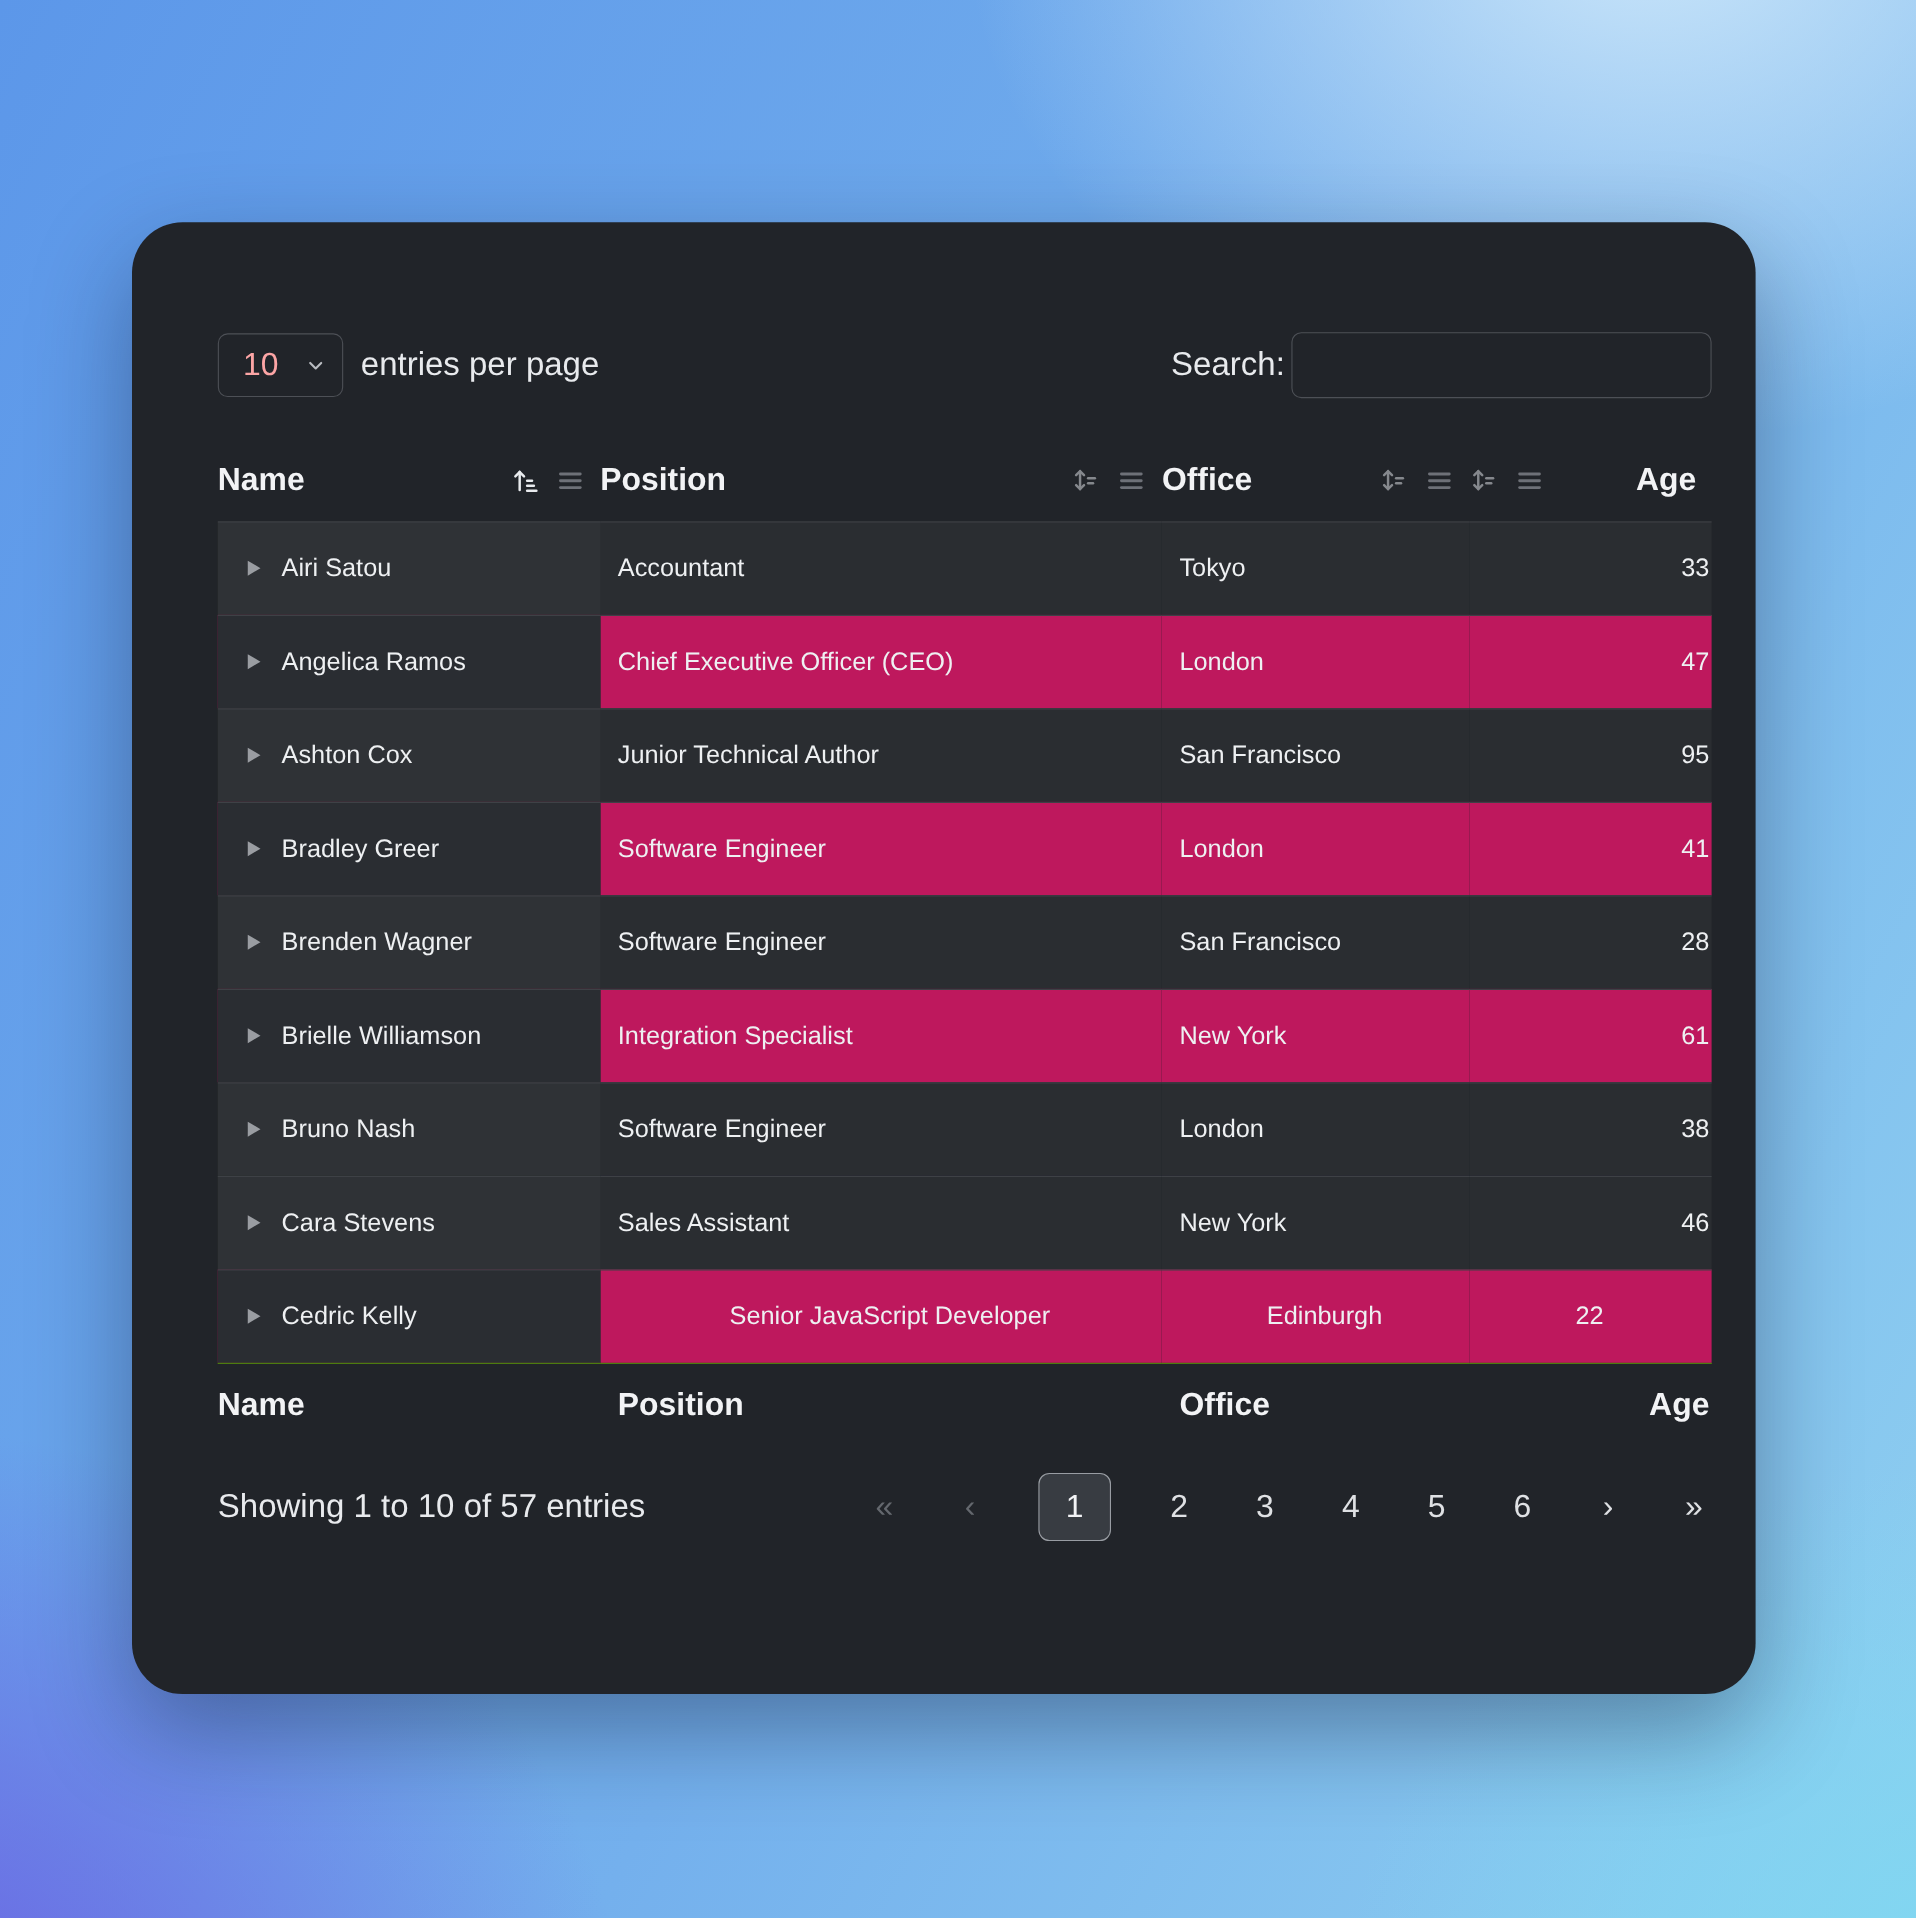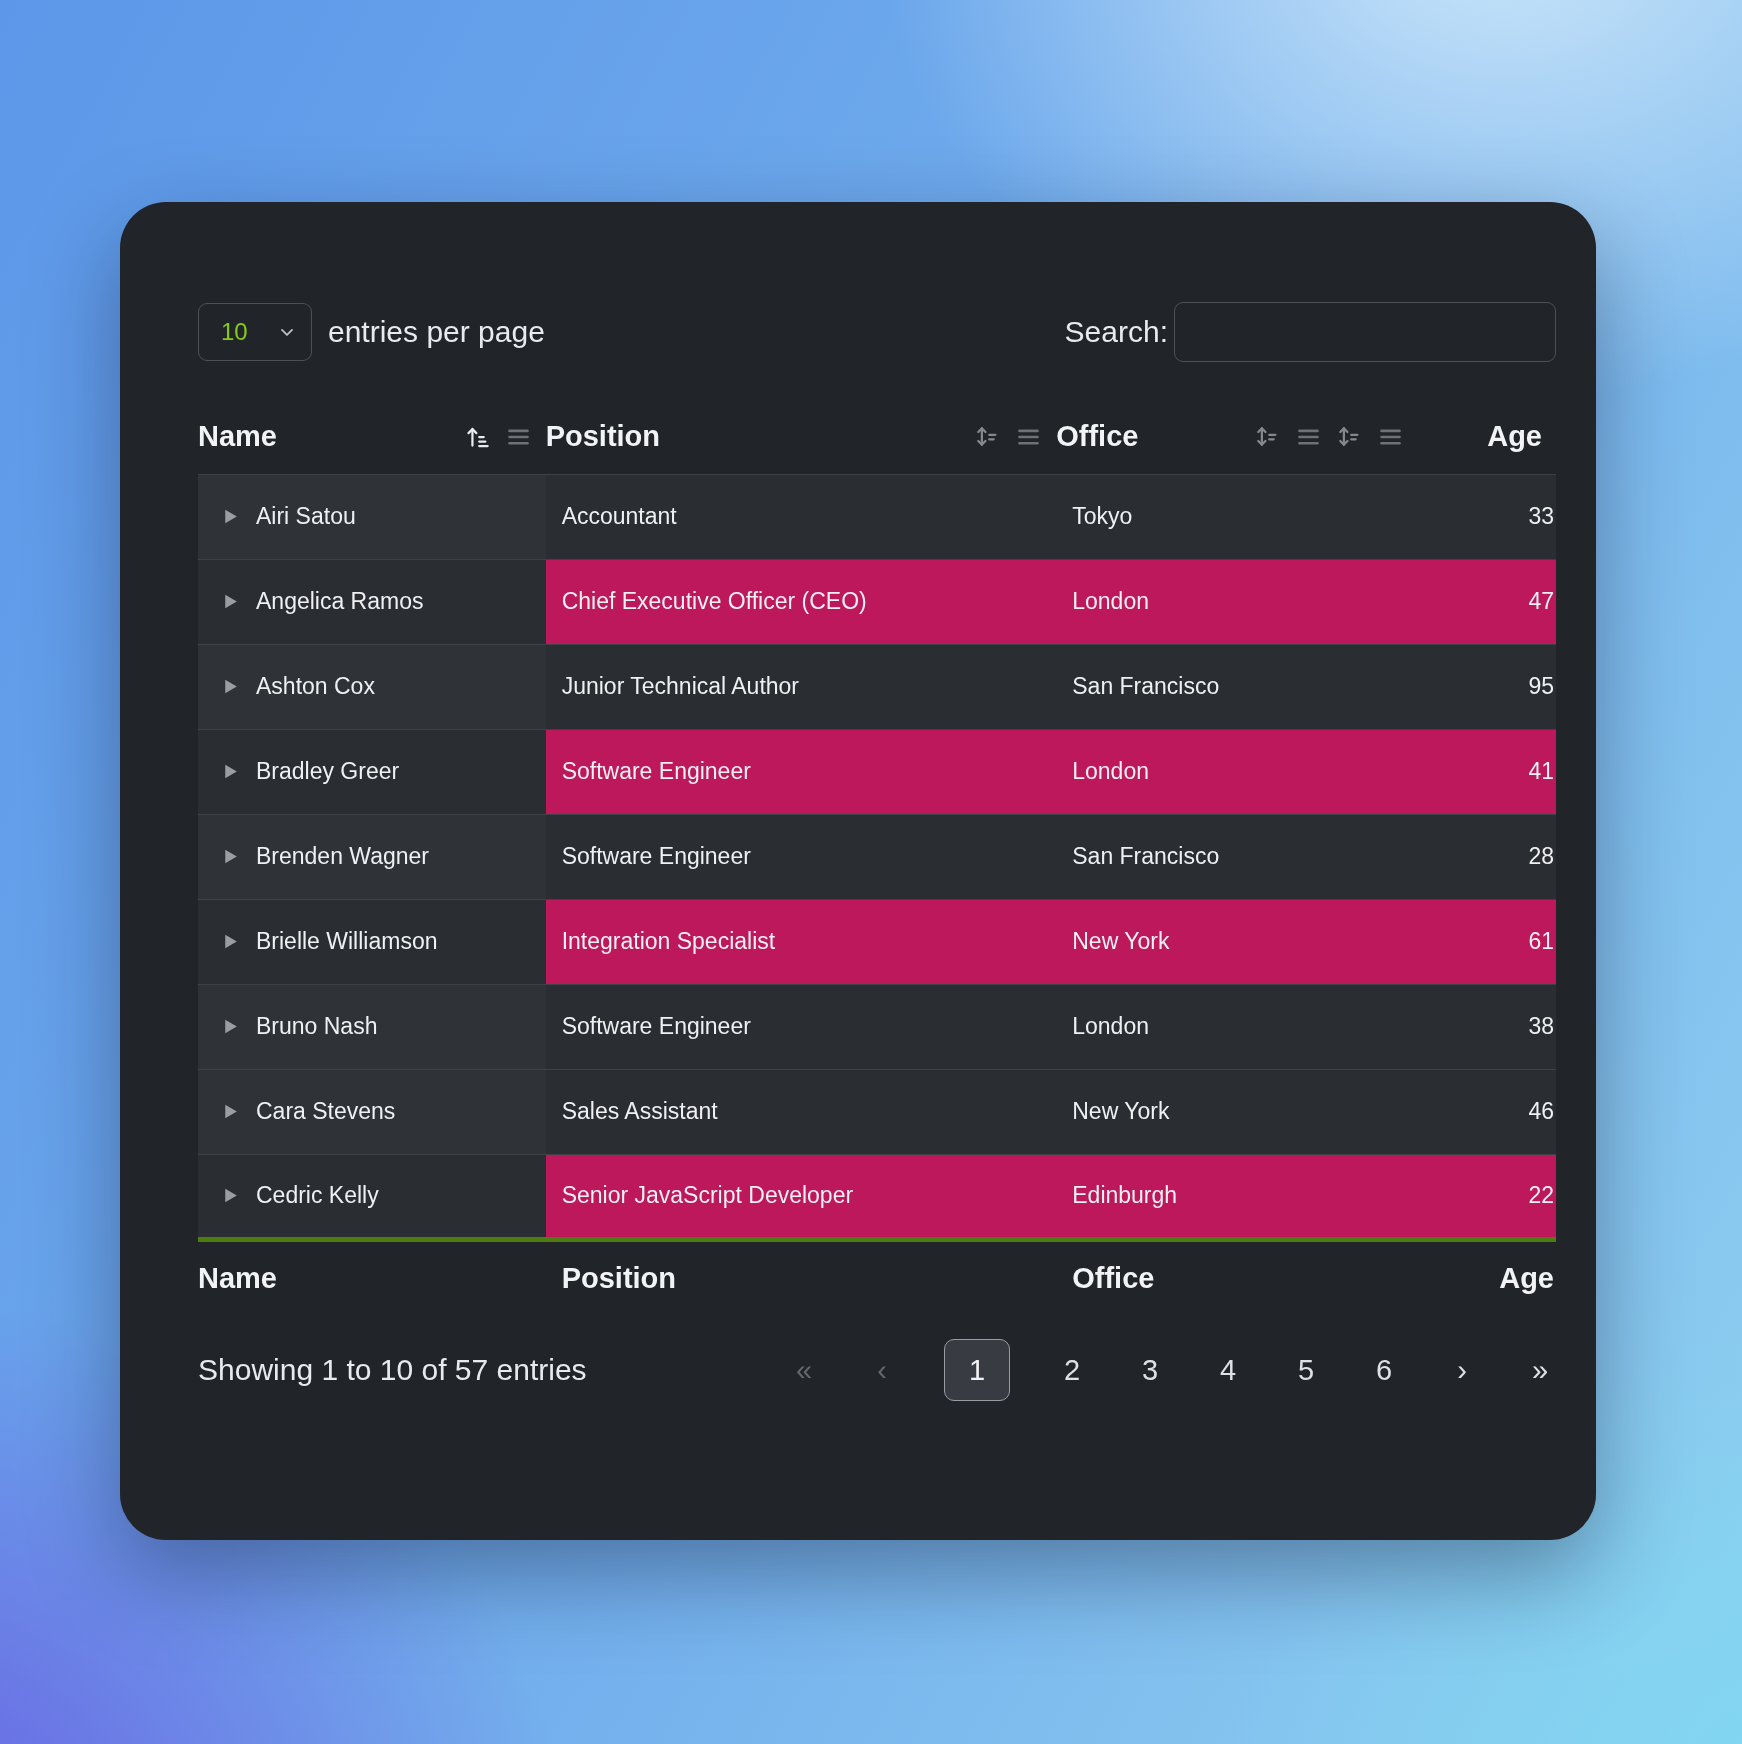--- a/index.html
+++ b/index.html
@@ -19,41 +19,41 @@
     box-shadow: 0 34px 90px rgba(14, 20, 48, .38);
     padding: 100px 40px 0 78px; color: #eceef0;
   }
   
   .controls { display: flex; justify-content: space-between; align-items: center; height: 60px; }
   .length-control { display: flex; align-items: center; gap: 16px; }
   .select-box {
     width: 114px; height: 58px; border: 1px solid #4d5056; border-radius: 9px;
     display: flex; align-items: center; justify-content: space-between;
     padding: 0 14px 0 22px; background: transparent; cursor: pointer;
-    font-size: 24px; color: #84cc16;
+    font-size: 29px; color: #fca5a5;
   }
   .length-label, .search-label, .info-text { font-size: 30px; color: #e8eaed; }
   .search-control { display: flex; align-items: center; gap: 6px; }
   .search-input {
     width: 382px; height: 60px; border: 1px solid #4d5056; border-radius: 9px;
     background: transparent; color: #eceef0; font-size: 28px; padding: 0 16px; outline: none;
   }
   
   table { width: 100%; border-collapse: collapse; margin-top: 38px; table-layout: fixed; }
   col.c-name { width: 25.6%; } col.c-pos { width: 37.6%; } col.c-office { width: 20.6%; } col.c-age { width: 16.2%; }
   thead th { height: 74px; font-size: 29px; font-weight: 700; color: #f2f3f5; text-align: left; padding: 0 14px 0 0; }
   .th-flex { display: flex; align-items: center; justify-content: space-between; }
   .th-flex.th-right { justify-content: flex-start; }
   .th-flex.th-right .th-label { margin-left: auto; }
   .th-icons { display: flex; align-items: center; gap: 14px; }
   tbody td {
     height: 85px; font-size: 23px; color: #eef0f2; border-top: 1px solid #3e4146;
     padding: 0; vertical-align: middle;
   }
-  tbody tr:last-child td { border-bottom: 5px solid #4d7c0f; }
+  tbody tr:last-child td { border-bottom: 1px solid #4d7c0f; text-align: center; }
   tbody tr.odd  { background: #2a2d31; }
   tbody tr.even { background: #be185d; }
   tbody tr.odd  td.sorted { background: #2f3236; }
   tbody tr.even td.sorted { background: #2a2d32; }
   td.name-cell { padding-left: 22px; }
   .name-wrap { display: flex; align-items: center; gap: 15px; }
   td.pos-cell, td.office-cell { padding-left: 16px; }
   td.age-cell, th.age-th { text-align: right; }
   td.age-cell { padding-right: 2px; }
   tfoot th { height: 76px; font-size: 29px; font-weight: 700; color: #f2f3f5; text-align: left; padding: 0; }

